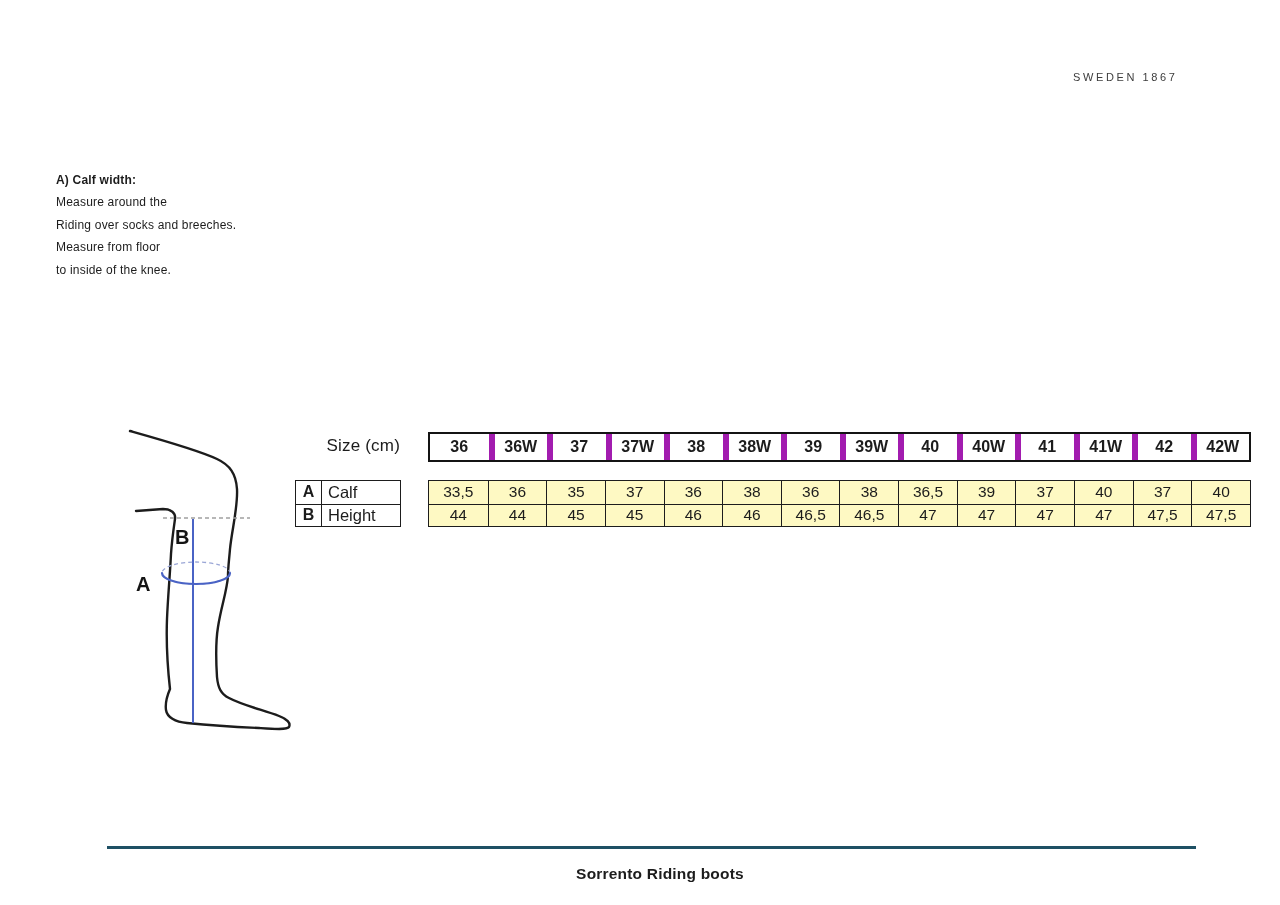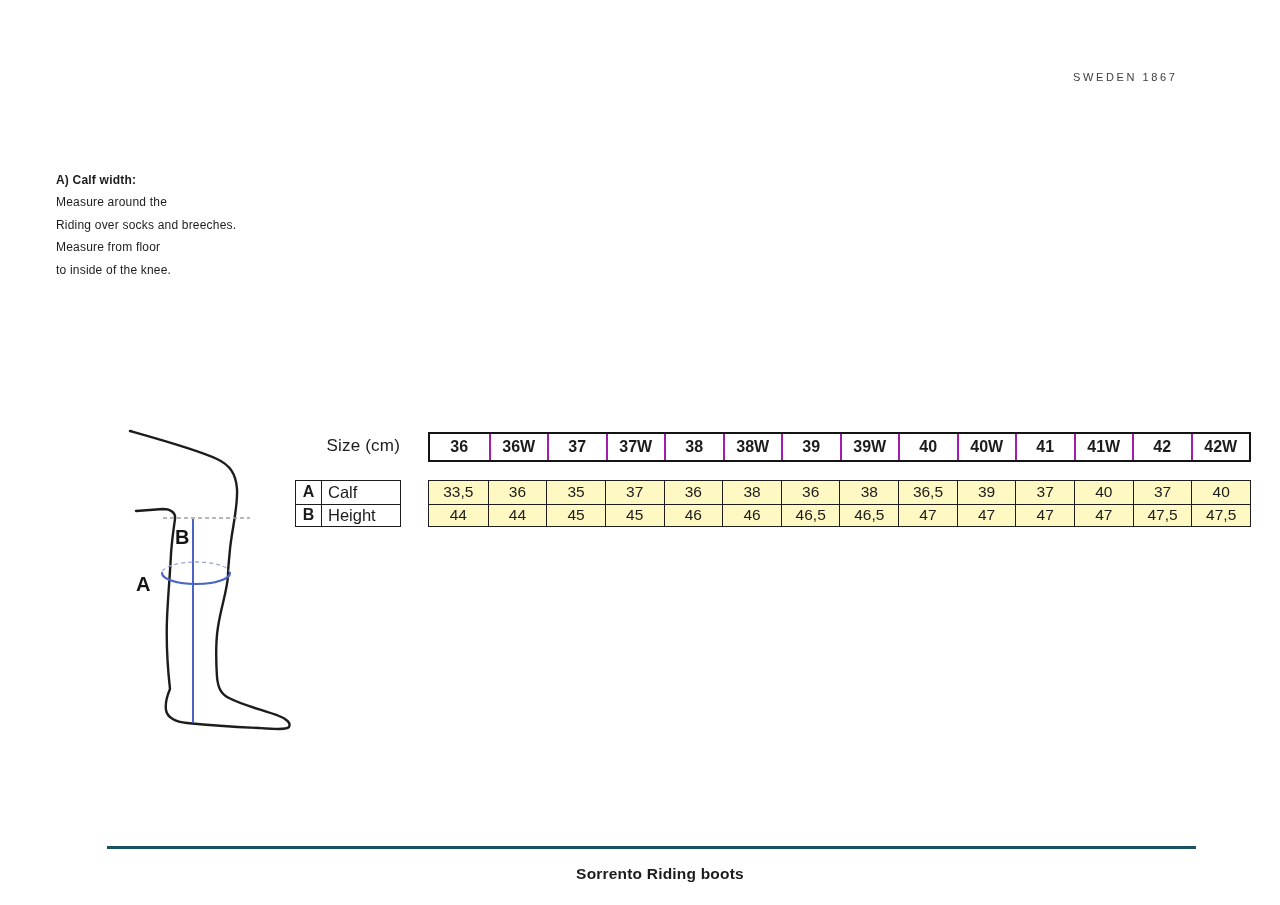--- a/index.html
+++ b/index.html
@@ -38,21 +38,21 @@
     text-align: right; font-size: 17px; letter-spacing: 0.2px;
   }
 
   .header-grid {
     position: absolute; left: 428px; top: 432px; width: 823px; height: 30px;
     display: grid; grid-template-columns: repeat(14, 1fr);
     border: 2px solid #141414; background: #fff;
   }
   .hcell {
     display: flex; align-items: center; justify-content: center;
-    font-size: 16px; font-weight: 700; border-left: 2px solid #a21caf;
+    font-size: 16px; font-weight: 700; border-left: 6px solid #a21caf;
   }
   .hcell:first-child { border-left: none; }
 
   .spec-labels {
     position: absolute; left: 295px; top: 480px; width: 106px;
     border: 1.5px solid #1d1d1d; background: #fff;
   }
   .srow { display: grid; grid-template-columns: 26px 1fr; height: 22.6px; }
   .srow-b { border-top: 1.5px solid #1d1d1d; }
   .skey {

